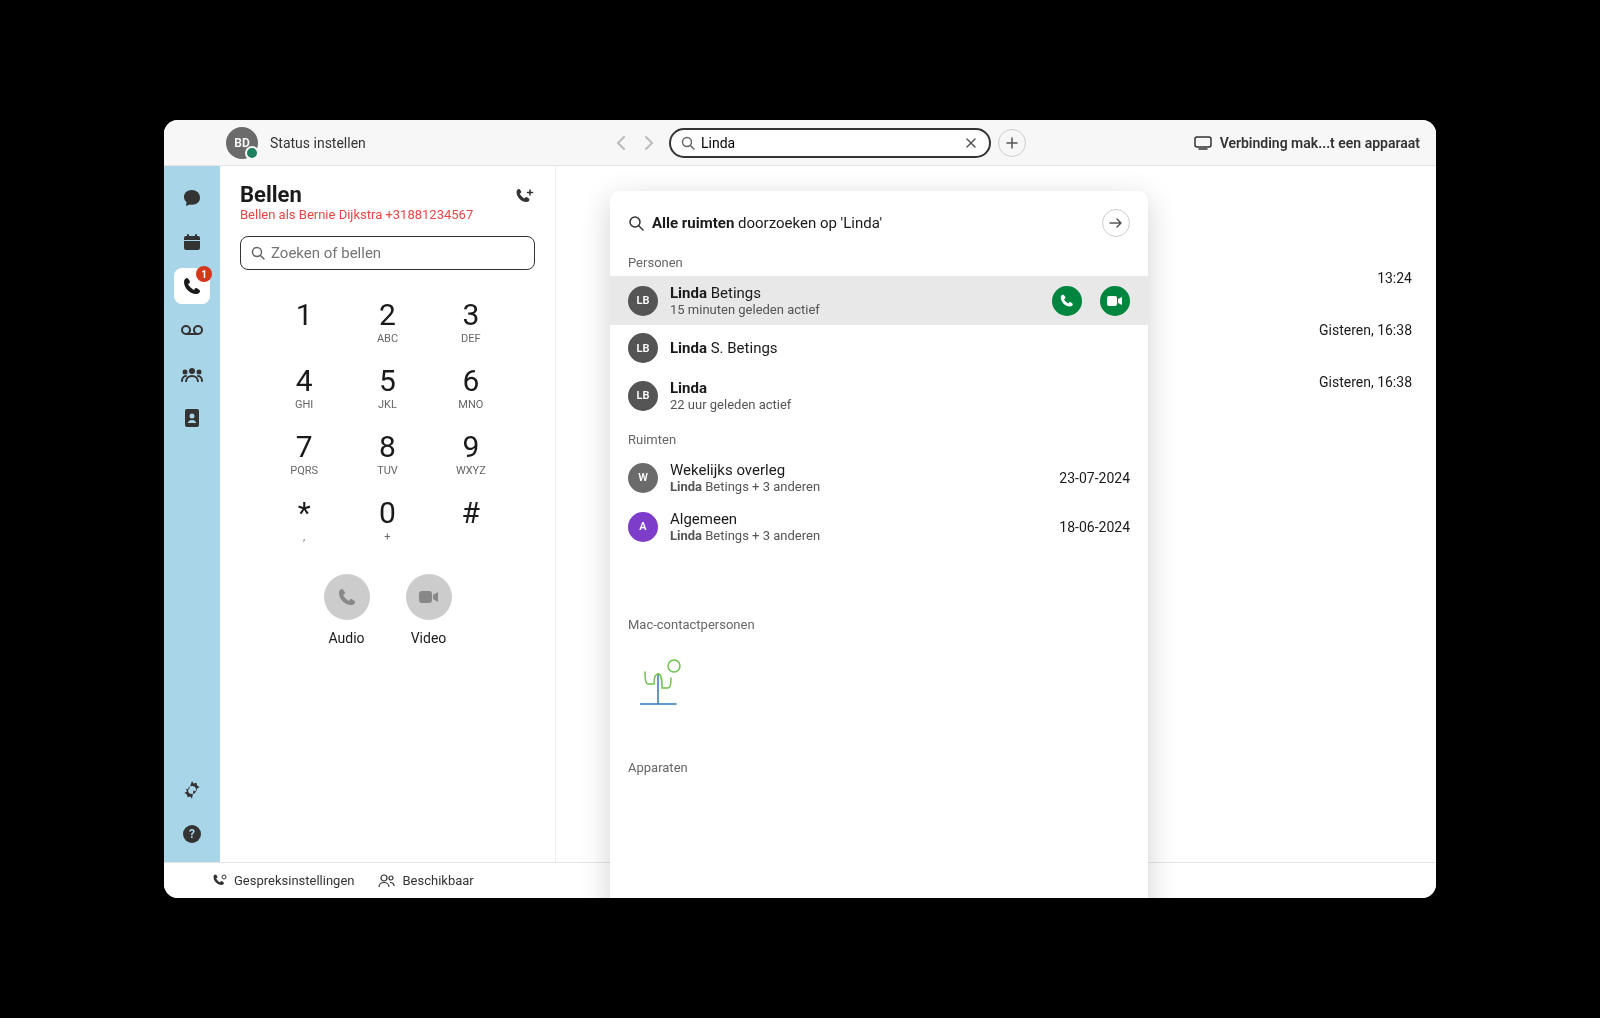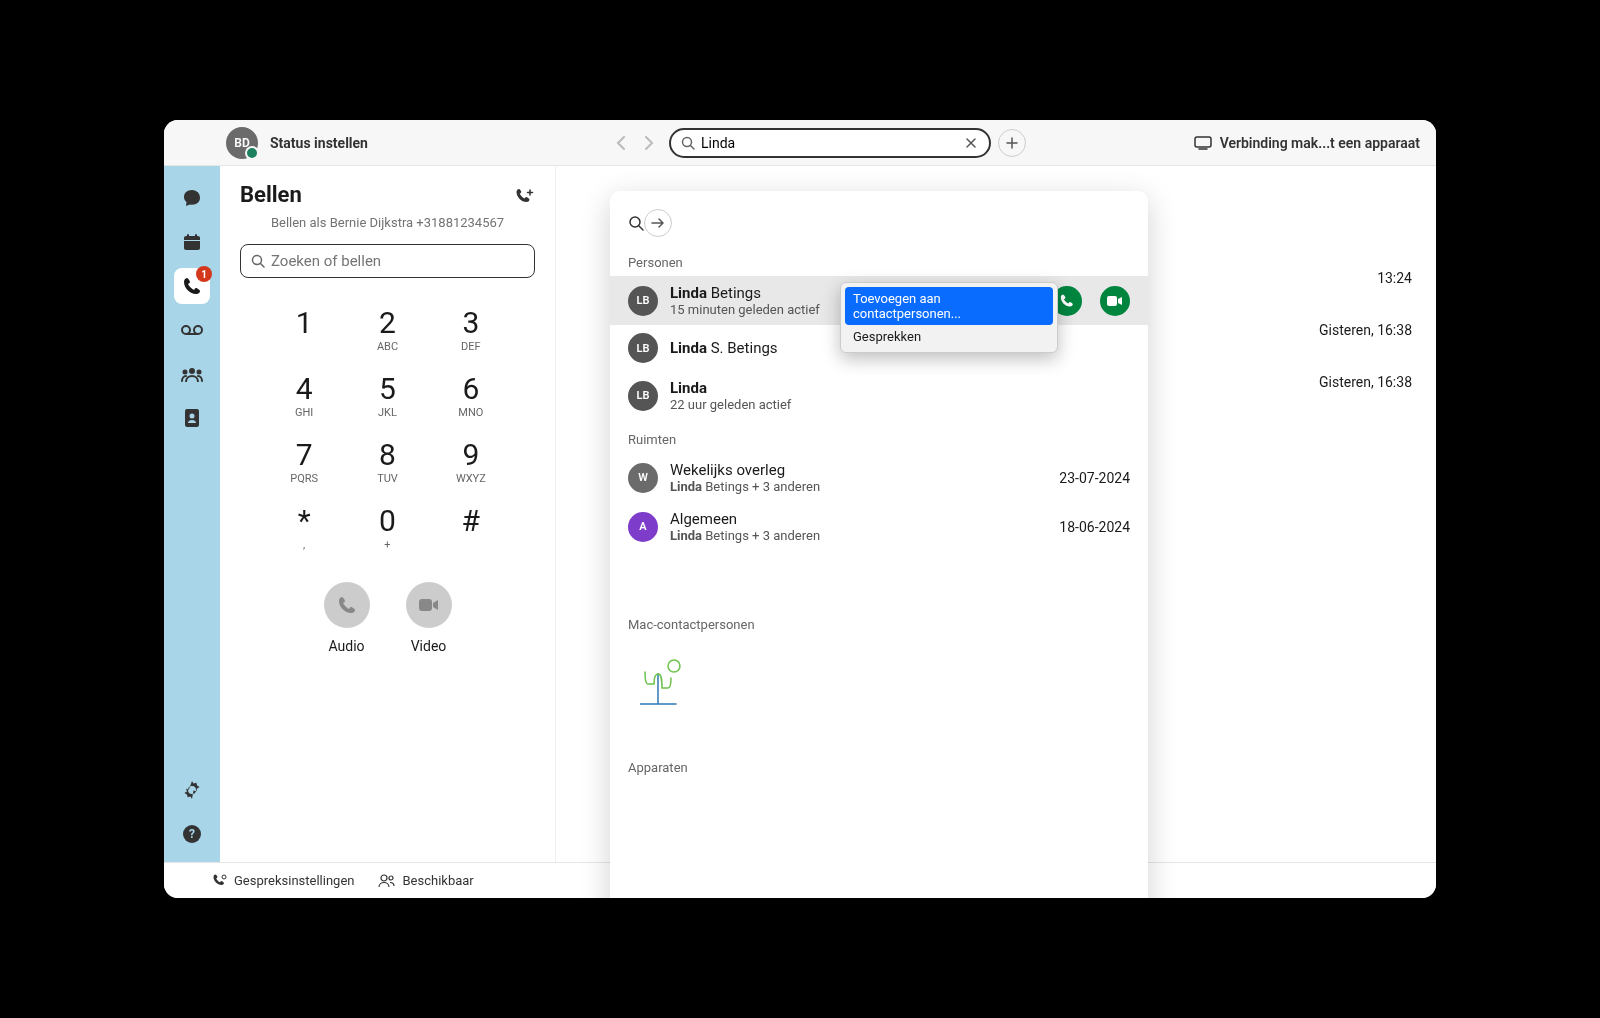--- a/index.html
+++ b/index.html
@@ -57,21 +57,21 @@
       right: -1px;
       width: 10px;
       height: 10px;
       border-radius: 50%;
       background: #1d805e;
       border: 2px solid #f7f7f7;
     }
     .status-text {
       margin-left: 12px;
       font-size: 14px;
-      font-weight: 700;
+      font-weight: 400;
       color: #333;
     }
     .nav-arrows {
       position: absolute;
       left: 445px;
       display: flex;
       gap: 4px;
     }
     .nav-arrow {
       width: 24px;
@@ -192,23 +192,21 @@
       align-items: flex-end;
       justify-content: space-between;
     }
     .call-title {
       font-size: 22px;
       font-weight: 700;
       color: #1a1a1a;
     }
     .call-sub {
       font-size: 13px;
-      color: #737373;
-      margin-top: 8px;
-      text-align: center;
+      color: #ef4444;
     }
     .dial-search {
       margin-top: 14px;
       height: 34px;
       border: 1px solid #333;
       border-radius: 8px;
       display: flex;
       align-items: center;
       padding: 16px 10px;
     }
@@ -682,20 +680,21 @@
       <span>Beschikbaar</span>
     </div>
   </div>
 
   <div class="search-dropdown">
     <div class="sd-header">
       <svg width="16" height="16" viewBox="0 0 16 16">
           <circle cx="7" cy="7" r="5" stroke="#333" stroke-width="1.5" fill="none"></circle>
           <line x1="11" y1="11" x2="15" y2="15" stroke="#333" stroke-width="1.5" stroke-linecap="round"></line>
         </svg>
+      <div class="sd-header-text"><span class="bold" style="font-weight:700">Alle ruimten</span><span> doorzoeken op 'Linda'</span></div>
       <div class="sd-go">
         <svg width="14" height="12" viewBox="0 0 14 12">
             <path d="M1 6 H12 M8 2 L12 6 L8 10" stroke="#555" stroke-width="1.5" fill="none" stroke-linecap="round" stroke-linejoin="round"></path>
           </svg>
       </div>
     </div>
 
     <div class="sd-section-label">Personen</div>
 
     <div class="sd-item highlight">
@@ -760,18 +759,14 @@
         <circle cx="46" cy="8" r="6" stroke="#6cc24a" stroke-width="1.5" fill="none"></circle>
         <path d="M30 16 v30 M30 46 h-18 h36" stroke="#2e7ab8" stroke-width="1.5" fill="none" stroke-linecap="round"></path>
         <path d="M30 16 c-4 0-4 6-4 10 h-6 c-3 0-3-8-3-12" stroke="#6cc24a" stroke-width="1.5" fill="none" stroke-linecap="round"></path>
         <path d="M30 16 c4 0 4 8 4 14 h6 c3 0 3-6 3-10" stroke="#6cc24a" stroke-width="1.5" fill="none" stroke-linecap="round"></path>
       </svg>
     </div>
 
     <div class="sd-section-label">Apparaten</div>
   </div>
 
-  <div class="context-menu">
-    <div class="cm-item selected">Toevoegen aan contactpersonen...</div>
-    <div class="cm-item">Gesprekken</div>
-  </div>
 
 </div>
 
 </body></html>

